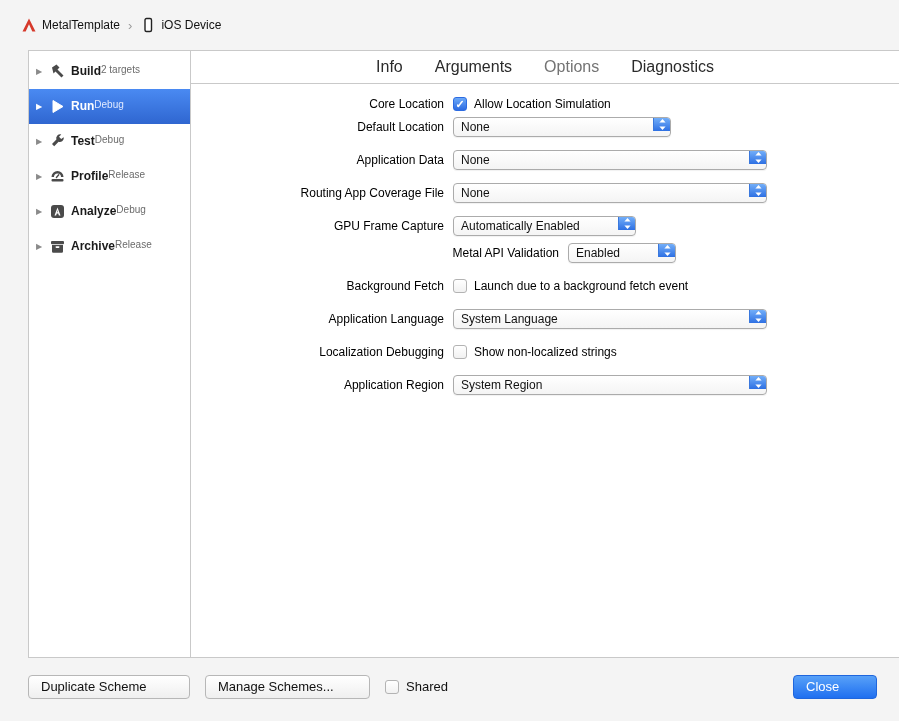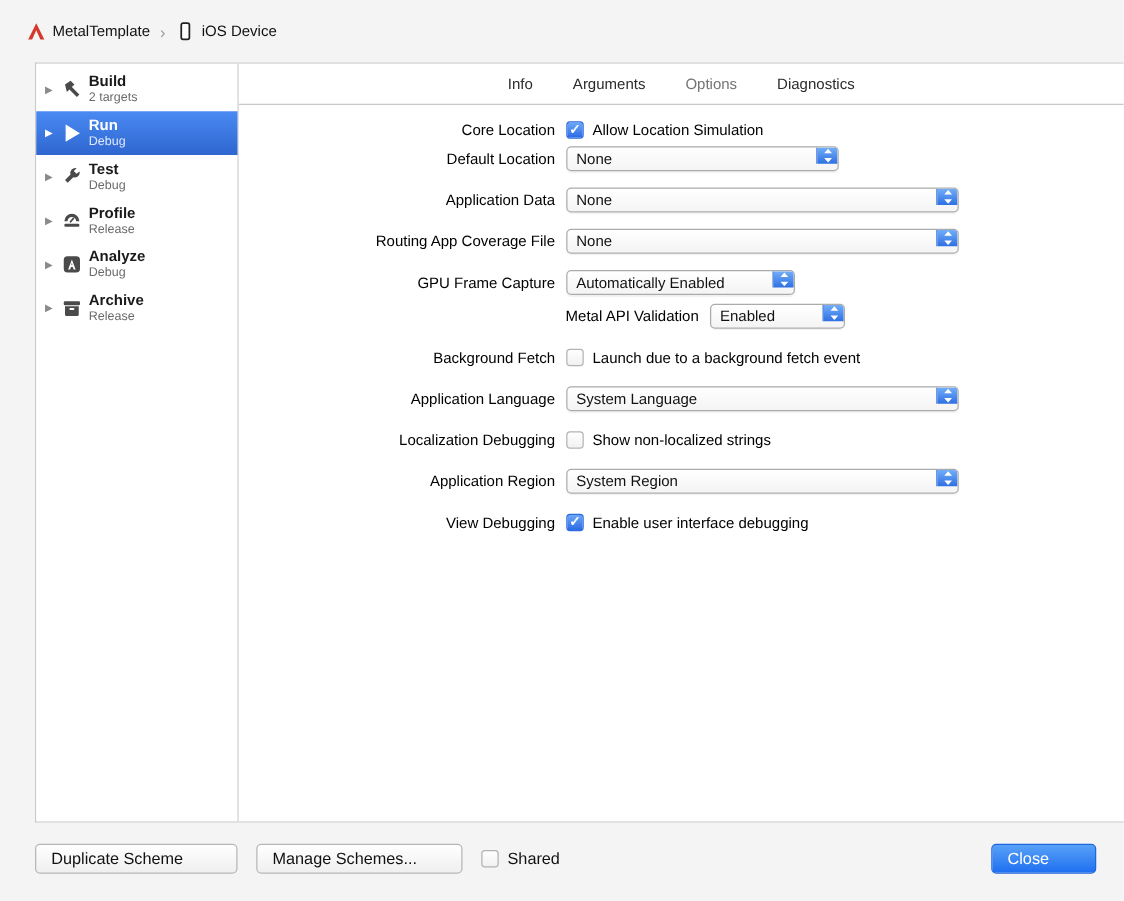--- a/index.html
+++ b/index.html
@@ -27,33 +27,33 @@
     position:absolute; left:28px; top:50px; right:0; bottom:63px;
     background:#fff; border:1px solid #c9c9c9; border-right:none;
     display:flex;
   }
 
   
   .sidebar { width:162px; border-right:1px solid #c9c9c9; padding-top:3px; background:#fff; }
   .side-item { height:35px; display:flex; align-items:center; padding-left:5px; gap:5px; }
   .disclosure { width:10px; color:#8a8a8a; font-size:8px; text-align:center; flex:none; }
   .side-icon { width:17px; height:17px; flex:none; display:inline-flex; }
-  .side-text { display:flex; flex-direction:column; line-height:1.2; }
+  .side-text { display:flex; flex-direction:row; line-height:1.2; }
   .side-label { font-weight:bold; font-size:12px; color:#1a1a1a; }
   .side-sub { font-size:10px; color:#6b6b6b; }
   .side-item.selected { background:linear-gradient(#4a8af2,#2f66d0); }
   .side-item.selected .side-label { color:#fff; }
   .side-item.selected .side-sub { color:#dfe9ff; }
   .side-item.selected .disclosure { color:#fff; }
   .side-item.selected .side-icon svg * { fill:#fff; stroke:#fff; }
 
   
   .main { flex:1; display:flex; flex-direction:column; background:#fff; }
   .tabbar { height:33px; border-bottom:1px solid #c9c9c9; display:flex; align-items:center; justify-content:center; gap:32px; flex:none; }
-  .tab { color:#2b2b2b; font-size:12px; cursor:default; }
+  .tab { color:#2b2b2b; font-size:16px; cursor:default; }
   .tab.active { color:#737373; }
 
   
   .form { padding-top:10px; }
   .row { display:flex; align-items:center; height:20px; margin-bottom:13px; }
   .row .label { width:262px; text-align:right; padding-right:9px; flex:none; color:#000; }
   .row.tight { margin-bottom:3px; }
   .row.semitight { margin-bottom:7px; }
   .row.metal .label { width:377px; }
   .cb-label { color:#000; }
@@ -326,25 +326,20 @@
           <span class="select-value">System Region</span>
           <span class="select-cap">
             <svg width="9" height="13" viewBox="0 0 9 13">
                 <path d="M4.5 1 L7.6 4.6 H1.4 Z" fill="#fff"></path>
                 <path d="M4.5 12 L1.4 8.4 H7.6 Z" fill="#fff"></path>
               </svg>
           </span>
         </span>
       </div>
 
-      <div class="row">
-        <span class="label">View Debugging</span>
-        <span class="checkbox checked"></span>
-        <span class="cb-label">Enable user interface debugging</span>
-      </div>
 
     </div>
   </div>
 </div>
 
 <div class="footer">
   <button class="btn duplicate">Duplicate Scheme</button>
   <button class="btn manage">Manage Schemes...</button>
   <span class="shared-wrap">
     <span class="checkbox"></span>

